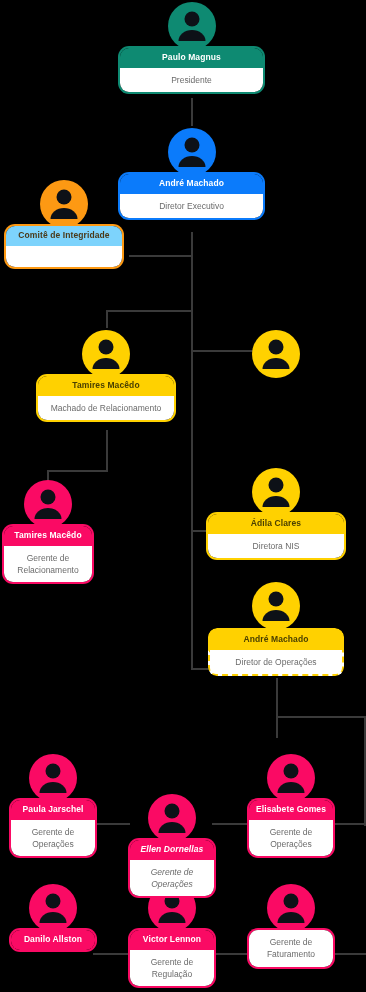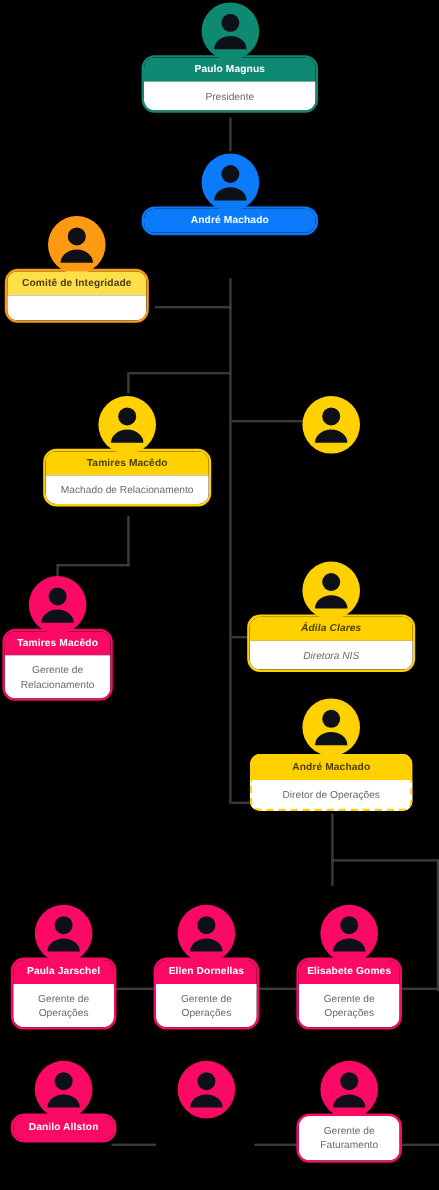--- a/index.html
+++ b/index.html
@@ -31,21 +31,21 @@
     text-align:center;padding:6px 5px;line-height:1.45;
     border-radius:0 0 7px 7px;
     box-sizing:border-box;
   }
   .card .sub.empty{min-height:21px;padding:6px 5px;}
   
   .c-teal .title{background:#0e8a72;}
   .c-teal{box-shadow:0 0 0 2px #0e8a72;border-radius:9px;}
   .c-blue .title{background:#0b7bfb;}
   .c-blue{box-shadow:0 0 0 2px #0b7bfb;border-radius:9px;}
-  .c-orange .title{background:#fde047;color:#4a3a1a;}
+  .c-orange .title{background:#7dd3fc;color:#4a3a1a;}
   .c-orange{box-shadow:0 0 0 2px #fd9913;border-radius:9px;}
   .c-yellow .title{background:#ffd100;color:#4a4000;}
   .c-yellow{box-shadow:0 0 0 2px #ffd100;border-radius:9px;}
   .c-pink .title{background:#fa0a64;}
   .c-pink{box-shadow:0 0 0 2px #fa0a64;border-radius:9px;}
   
   .dashed .sub{
     border:2px dashed #ffd100;border-top:none;
     border-radius:0 0 8px 8px;
   }
@@ -99,20 +99,21 @@
   <div class="node" style="left:120px;top:126px;width:143px;">
     <span class="avatar">
       <svg viewBox="0 0 52 52">
           <circle cx="26" cy="26" r="24" fill="#0b7bfb"></circle>
           <circle cx="26" cy="19" r="7.5" fill="#0d1117"></circle>
           <path d="M12.5 41a13.5 11 0 0 1 27 0z" fill="#0d1117"></path>
         </svg>
     </span>
     <div class="card c-blue">
       <div class="title">André Machado</div>
+      <div class="sub">Diretor Executivo</div>
     </div>
   </div>
 
   <div class="node" style="left:6px;top:178px;width:116px;">
     <span class="avatar">
       <svg viewBox="0 0 52 52">
           <circle cx="26" cy="26" r="24" fill="#fd9913"></circle>
           <circle cx="26" cy="19" r="7.5" fill="#0d1117"></circle>
           <path d="M12.5 41a13.5 11 0 0 1 27 0z" fill="#0d1117"></path>
         </svg>
@@ -154,21 +155,21 @@
           <circle cx="26" cy="19" r="7.5" fill="#0d1117"></circle>
           <path d="M12.5 41a13.5 11 0 0 1 27 0z" fill="#0d1117"></path>
         </svg>
     </span>
     <div class="card c-pink">
       <div class="title">Tamires Macêdo</div>
       <div class="sub">Gerente de Relacionamento</div>
     </div>
   </div>
 
-  <div class="node" style="left:208px;top:466px;width:136px;font-style:italic;">
+  <div class="node" style="left:208px;top:466px;width:136px;">
     <span class="avatar">
       <svg viewBox="0 0 52 52">
           <circle cx="26" cy="26" r="24" fill="#ffd100"></circle>
           <circle cx="26" cy="19" r="7.5" fill="#0d1117"></circle>
           <path d="M12.5 41a13.5 11 0 0 1 27 0z" fill="#0d1117"></path>
         </svg>
     </span>
     <div class="card c-yellow">
       <div class="title">Ádila Clares</div>
       <div class="sub">Diretora NIS</div>
@@ -196,21 +197,21 @@
           <circle cx="26" cy="19" r="7.5" fill="#0d1117"></circle>
           <path d="M12.5 41a13.5 11 0 0 1 27 0z" fill="#0d1117"></path>
         </svg>
     </span>
     <div class="card c-pink">
       <div class="title">Paula Jarschel</div>
       <div class="sub">Gerente de Operações</div>
     </div>
   </div>
 
-  <div class="node" style="left:130px;top:752px;width:84px;">
+  <div class="node" style="left:130px;top:792px;width:84px;font-style:italic;">
     <span class="avatar">
       <svg viewBox="0 0 52 52">
           <circle cx="26" cy="26" r="24" fill="#fa0a64"></circle>
           <circle cx="26" cy="19" r="7.5" fill="#0d1117"></circle>
           <path d="M12.5 41a13.5 11 0 0 1 27 0z" fill="#0d1117"></path>
         </svg>
     </span>
     <div class="card c-pink">
       <div class="title">Ellen Dornellas</div>
       <div class="sub">Gerente de Operações</div>
@@ -245,20 +246,24 @@
   </div>
 
   <div class="node" style="left:130px;top:882px;width:84px;">
     <span class="avatar">
       <svg viewBox="0 0 52 52">
           <circle cx="26" cy="26" r="24" fill="#fa0a64"></circle>
           <circle cx="26" cy="19" r="7.5" fill="#0d1117"></circle>
           <path d="M12.5 41a13.5 11 0 0 1 27 0z" fill="#0d1117"></path>
         </svg>
     </span>
+    <div class="card c-pink">
+      <div class="title">Victor Lennon</div>
+      <div class="sub">Gerente de Regulação</div>
+    </div>
   </div>
 
   <div class="node" style="left:249px;top:882px;width:84px;">
     <span class="avatar">
       <svg viewBox="0 0 52 52">
           <circle cx="26" cy="26" r="24" fill="#fa0a64"></circle>
           <circle cx="26" cy="19" r="7.5" fill="#0d1117"></circle>
           <path d="M12.5 41a13.5 11 0 0 1 27 0z" fill="#0d1117"></path>
         </svg>
     </span>

